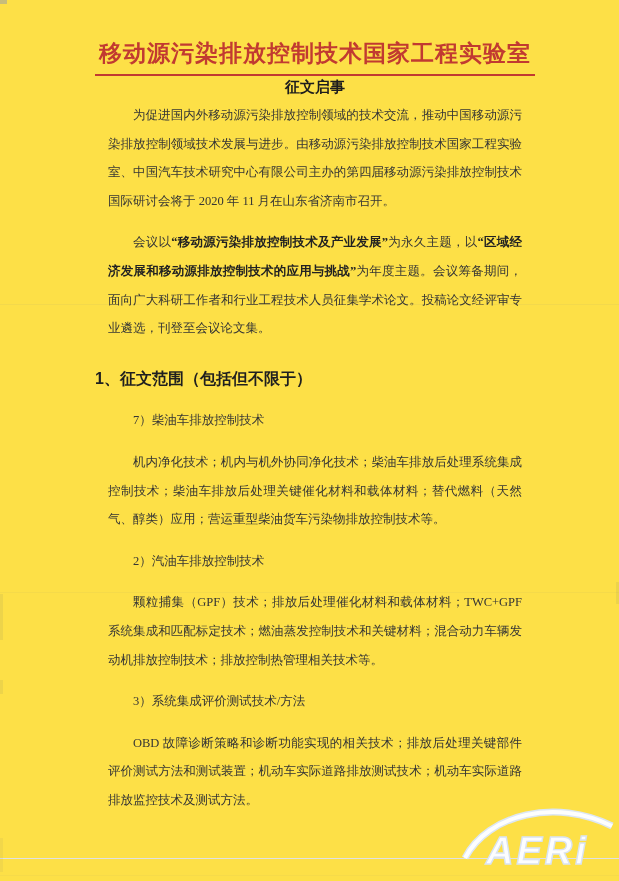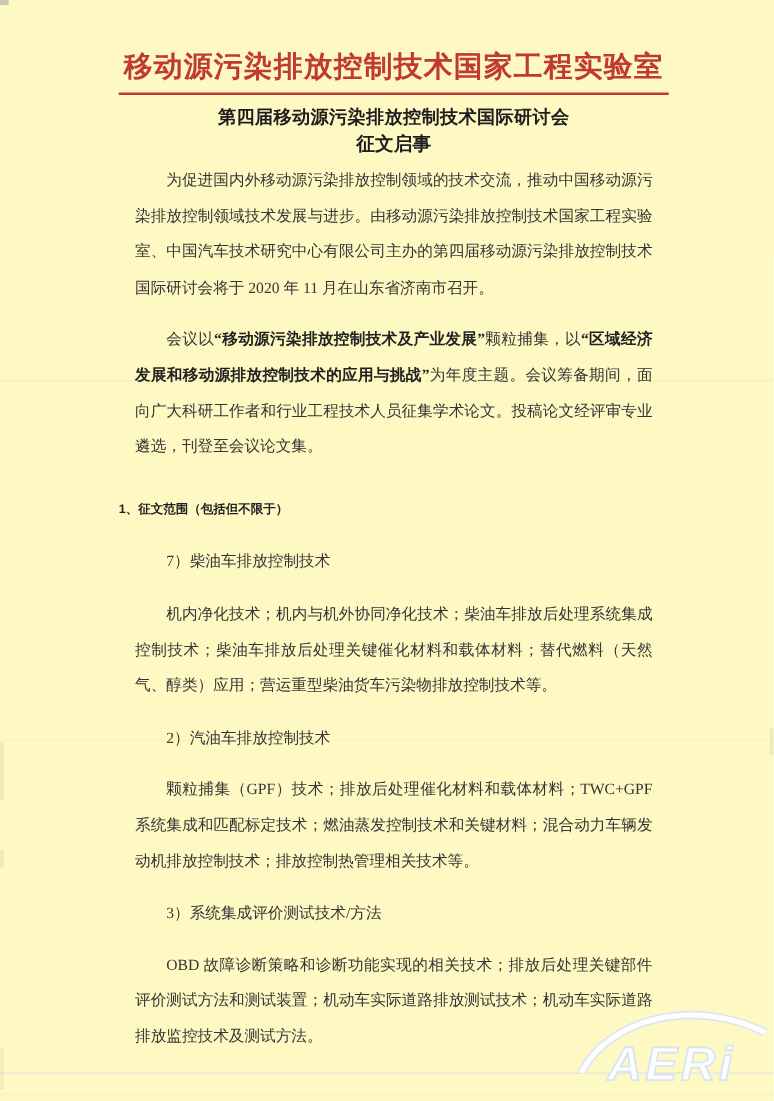--- a/index.html
+++ b/index.html
@@ -1,19 +1,19 @@
 <!DOCTYPE html>
 <html><head>
 <meta charset="utf-8">
 <style>
   html,body{margin:0;padding:0;background:#ffffff;}
   .page{
     position:relative;
     width:619px;height:881px;
-    background:#fef9c3;
+    background:#fde047;
     overflow:hidden;
     font-family:"Liberation Serif","DejaVu Serif",serif;
     color:#353535;
   }
   .content{
     position:absolute;
     left:95px;top:38px;
     width:440px;
   }
   .lab-title{
@@ -54,21 +54,21 @@
     text-align:justify;
     text-justify:inter-ideograph;
     color:#353535;
   }
   p.body:first-of-type{margin-top:3px;}
   .indent{text-indent:2em;}
   p.body b{color:#222222;}
   .scope-heading{
     font-family:"Liberation Sans","DejaVu Sans",sans-serif;
     font-weight:bold;
-    font-size:10px;
+    font-size:16px;
     line-height:28.6px;
     color:#1f1f1f;
     margin-top:22px;
   }
   .mt4{margin-top:4px !important;}
   
   .scanline{position:absolute;left:0;width:619px;height:1px;}
   .scanline.l1{top:304px;background:rgba(120,130,140,0.07);}
   .scanline.l2{top:592px;background:rgba(120,130,140,0.06);}
   .scanline.l3{top:858px;background:#dfe1e4;}
@@ -94,27 +94,26 @@
   <div class="scanline l4"></div>
   <div class="edge-smudge s1"></div>
   <div class="edge-smudge s2"></div>
   <div class="edge-smudge s3"></div>
   <div class="edge-smudge right"></div>
 
   <div class="content">
 
     <h1 class="lab-title">移动源污染排放控制技术国家工程实验室</h1>
 
-    <div class="conf-title">第四届移动源污染排放控制技术国际研讨会</div>
 
     <div class="notice-title">征文启事</div>
 
     <p class="body indent">为促进国内外移动源污染排放控制领域的技术交流，推动中国移动源污染排放控制领域技术发展与进步。由移动源污染排放控制技术国家工程实验室、中国汽车技术研究中心有限公司主办的第四届移动源污染排放控制技术国际研讨会将于 2020 年 11 月在山东省济南市召开。</p>
 
-    <p class="body indent"><span>会议以</span><b>“移动源污染排放控制技术及产业发展”</b><span>颗粒捕集，以</span><b>“区域经济发展和移动源排放控制技术的应用与挑战”</b><span>为年度主题。会议筹备期间，面向广大科研工作者和行业工程技术人员征集学术论文。投稿论文经评审专业遴选，刊登至会议论文集。</span></p>
+    <p class="body indent"><span>会议以</span><b>“移动源污染排放控制技术及产业发展”</b><span>为永久主题，以</span><b>“区域经济发展和移动源排放控制技术的应用与挑战”</b><span>为年度主题。会议筹备期间，面向广大科研工作者和行业工程技术人员征集学术论文。投稿论文经评审专业遴选，刊登至会议论文集。</span></p>
 
     <div class="scope-heading">1、征文范围（包括但不限于）</div>
 
     <p class="body indent">7）柴油车排放控制技术</p>
     <p class="body indent">机内净化技术；机内与机外协同净化技术；柴油车排放后处理系统集成控制技术；柴油车排放后处理关键催化材料和载体材料；替代燃料（天然气、醇类）应用；营运重型柴油货车污染物排放控制技术等。</p>
 
     <p class="body indent">2）汽油车排放控制技术</p>
     <p class="body indent">颗粒捕集（GPF）技术；排放后处理催化材料和载体材料；TWC+GPF 系统集成和匹配标定技术；燃油蒸发控制技术和关键材料；混合动力车辆发动机排放控制技术；排放控制热管理相关技术等。</p>
 
     <p class="body indent mt4">3）系统集成评价测试技术/方法</p>

